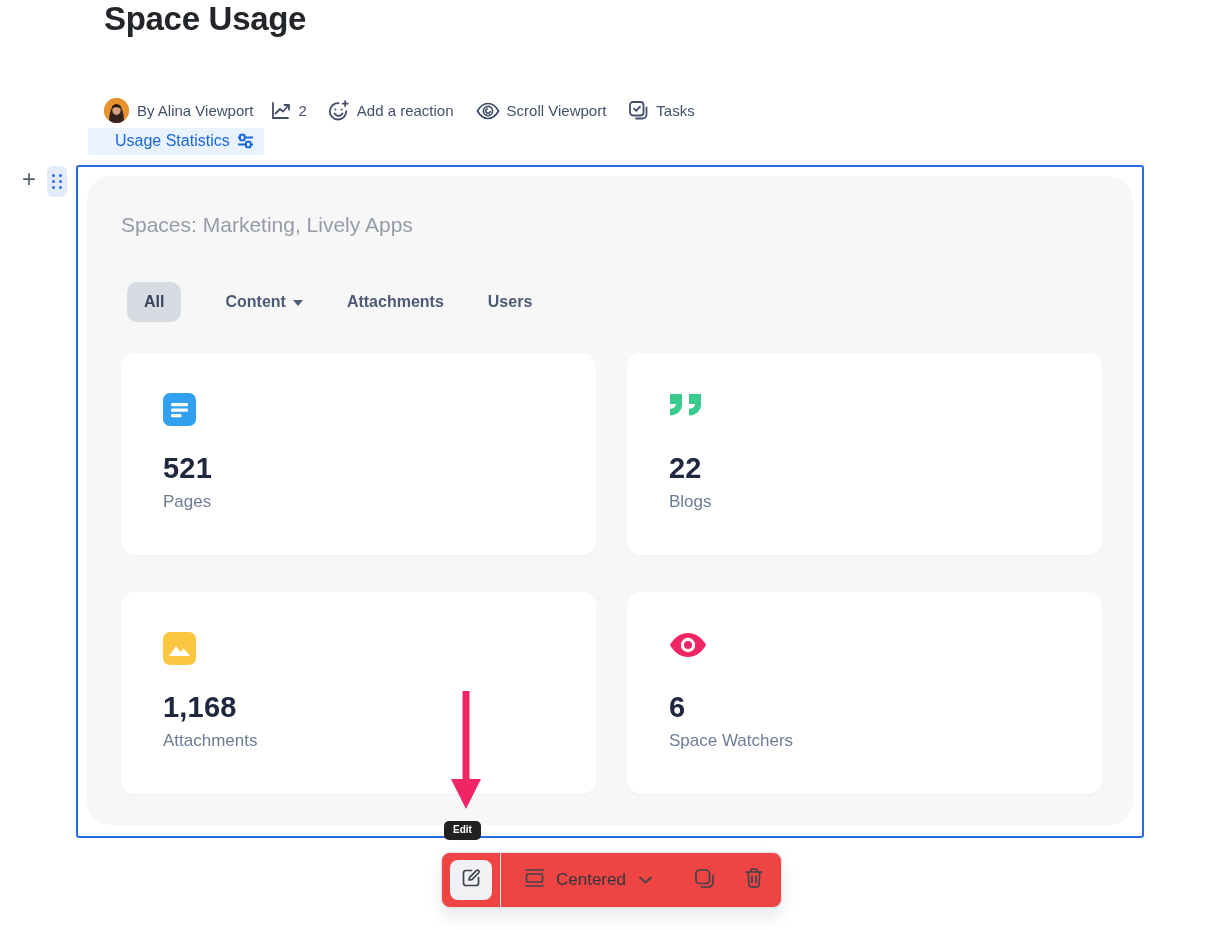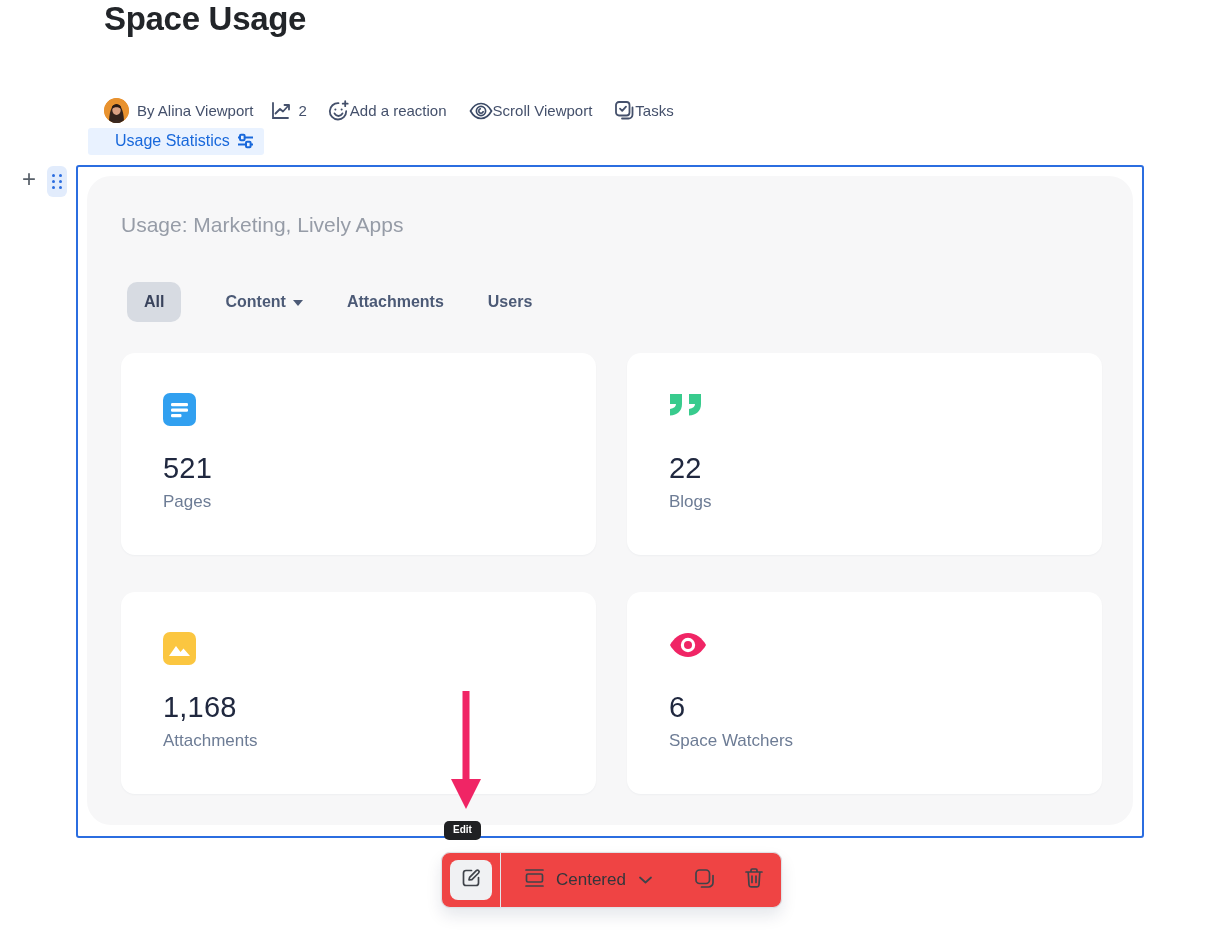--- a/index.html
+++ b/index.html
@@ -8,21 +8,21 @@
   .stage { position:absolute; inset:0; }
 
   
   .page-title { position:absolute; left:104px; top:0; font-size:33px; font-weight:700; letter-spacing:-0.3px; color:#222529; }
   .byline { position:absolute; left:104px; top:98px; display:flex; align-items:center; font-size:15px; color:#44506b; }
   .avatar { width:25px; height:25px; border-radius:50%; overflow:hidden; background:#e8922f; flex:0 0 auto; }
   .byline .author { margin-left:8px; margin-right:18px; }
   .ico { display:inline-flex; align-items:center; justify-content:center; }
   .byline svg { display:block; }
   .metric-num { margin-left:5px; margin-right:20px; }
-  .byline .txt { }
+  .byline .txt { margin-left:7px; }
   .sep { width:22px; }
 
   .macro-chip { position:absolute; left:88px; top:128px; display:inline-flex; align-items:center; gap:7px;
     background:#e9f2ff; color:#1868db; font-size:16px; font-weight:500; padding:4px 10px 5px 27px; border-radius:3px; cursor:pointer; }
 
   
   .plus-btn { position:absolute; left:16px; top:166px; width:26px; height:26px; font-size:24px; font-weight:400;
     color:#586069; display:flex; align-items:center; justify-content:center; cursor:pointer; }
   .drag-handle { position:absolute; left:47px; top:166px; width:20px; height:31px; background:#e2ecfc; border-radius:6px;
     display:flex; align-items:center; justify-content:center; cursor:grab; }
@@ -36,21 +36,21 @@
 
   .tabs { position:absolute; left:40px; top:106px; display:flex; align-items:center; }
   .tab { font-size:16px; font-weight:700; color:#4c5a76; padding:11px 14px; cursor:pointer; display:flex; align-items:center; gap:7px; }
   .tab.active { background:#d7dbe2; border-radius:10px; padding:11px 17px; color:#39435c; margin-right:14px; }
   .tab + .tab { margin-left:16px; }
   .tab .caret { width:0; height:0; border-left:5px solid transparent; border-right:5px solid transparent; border-top:6px solid #4c5a76; margin-top:2px; }
 
   .cards { position:absolute; left:34px; top:177px; display:grid; grid-template-columns:475px 475px; grid-template-rows:202px 202px; gap:37px 31px; }
   .card { background:#ffffff; border-radius:14px; box-shadow:0 1px 2px rgba(23,43,77,0.04); padding:40px 42px; }
   .card .glyph { height:33px; margin-bottom:26px; display:flex; align-items:flex-start; }
-  .card .value { font-size:29px; font-weight:400; color:#20283f; letter-spacing:0.2px; }
+  .card .value { font-size:29px; font-weight:700; color:#20283f; letter-spacing:0.2px; }
   .card .label { font-size:17px; color:#6d7c95; margin-top:7px; }
 
   
   .pointer-arrow { position:absolute; left:448px; top:691px; width:36px; height:120px; pointer-events:none; }
 
   
   .edit-tooltip { position:absolute; left:444px; top:821px; background:#202123; color:#fff; font-size:10px; font-weight:600;
     padding:3px 9px 5px; border-radius:5px; z-index:5; }
   .floating-toolbar { position:absolute; left:441px; top:852px; height:56px; background:#ef4444; border:1px solid #e0e2e6;
     border-radius:9px; box-shadow:0 8px 16px rgba(9,30,66,0.10), 0 0 1px rgba(9,30,66,0.12); display:flex; align-items:stretch; z-index:4; }
@@ -147,21 +147,21 @@
         <i></i>
         <i></i>
         <i></i>
         <i></i>
         <i></i>
     </span>
   </div>
 
   <div class="selection">
     <div class="panel">
-      <div class="panel-heading">Usage: Marketing, Lively Apps</div>
+      <div class="panel-heading">Spaces: Marketing, Lively Apps</div>
 
       <div class="tabs">
         <span class="tab active">All</span>
         <span class="tab">
           <span>Content</span>
           <span class="caret"></span>
         </span>
         <span class="tab">Attachments</span>
         <span class="tab">Users</span>
       </div>

